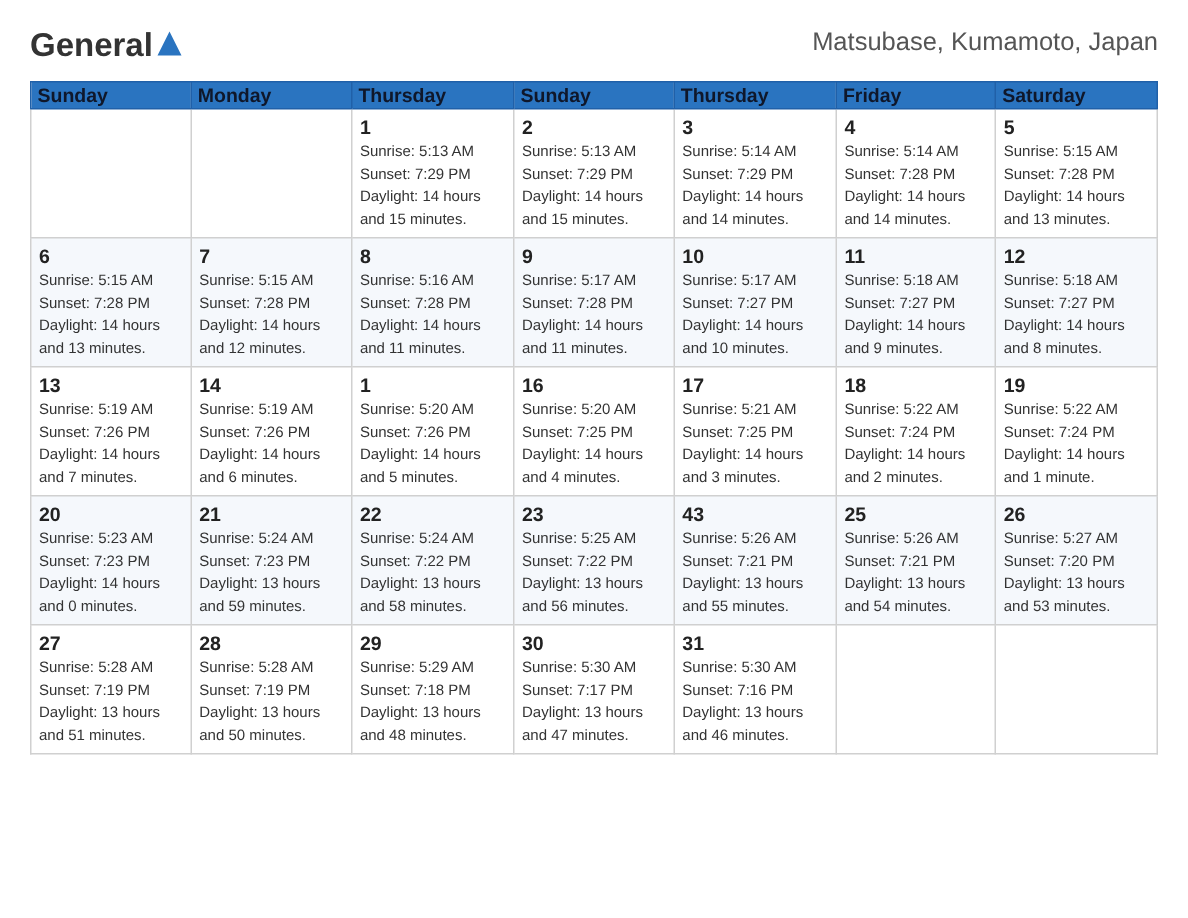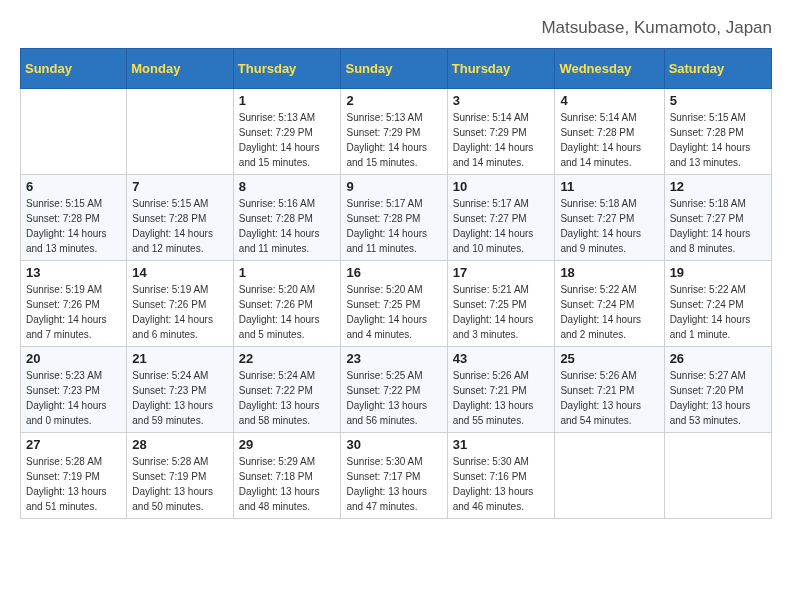--- a/index.html
+++ b/index.html
@@ -45,24 +45,24 @@
       font-size: 17px;
       color: #555;
     }
     .calendar {
       width: 100%;
       border-collapse: collapse;
       border: 1px solid #ccc;
     }
     .calendar th {
       background: #2a74c0;
-      color: #fde047;
+      color: #0f172a;
       font-size: 13px;
       font-weight: bold;
-      padding: 12px 4px;
+      padding: 1px 4px;
       text-align: left;
       border: 1px solid #2060a8;
     }
     .calendar td {
       vertical-align: top;
       padding: 4px 5px;
       border: 1px solid #d0d0d0;
       width: 113px;
       min-height: 80px;
       font-size: 10.5px;
@@ -88,36 +88,43 @@
       background: #fff !important;
     }
   </style>
 </head>
 <body>
 
 <div class="page">
   <div class="header">
     <div class="logo">
       <div>
+        <div class="logo-text">
+          <span class="logo-general">General</span><span style="display:inline-block;vertical-align:middle;margin:0 1px;">
+            <svg width="20" height="20" viewBox="0 0 20 20">
+              <polygon points="10,2 18,18 2,18" fill="#2a74c0"></polygon>
+            </svg>
+          </span>
+        </div>
       </div>
     </div>
     <div class="title-block">
       <div class="location">Matsubase, Kumamoto, Japan</div>
     </div>
   </div>
 
   <table class="calendar">
     <thead>
       <tr>
         <th>Sunday</th>
         <th>Monday</th>
         <th>Thursday</th>
         <th>Sunday</th>
         <th>Thursday</th>
-        <th>Wednesday</th>
+        <th>Friday</th>
         <th>Saturday</th>
       </tr>
     </thead>
     <tbody id="calendar-body">
     <tr>
           <td class="empty"></td>
           <td class="empty"></td>
           <td>
             <span class="day-num">1</span>
             <div class="day-info">Sunrise: 5:13 AM<br>Sunset: 7:29 PM<br>Daylight: 14 hours and 15 minutes.</div>

